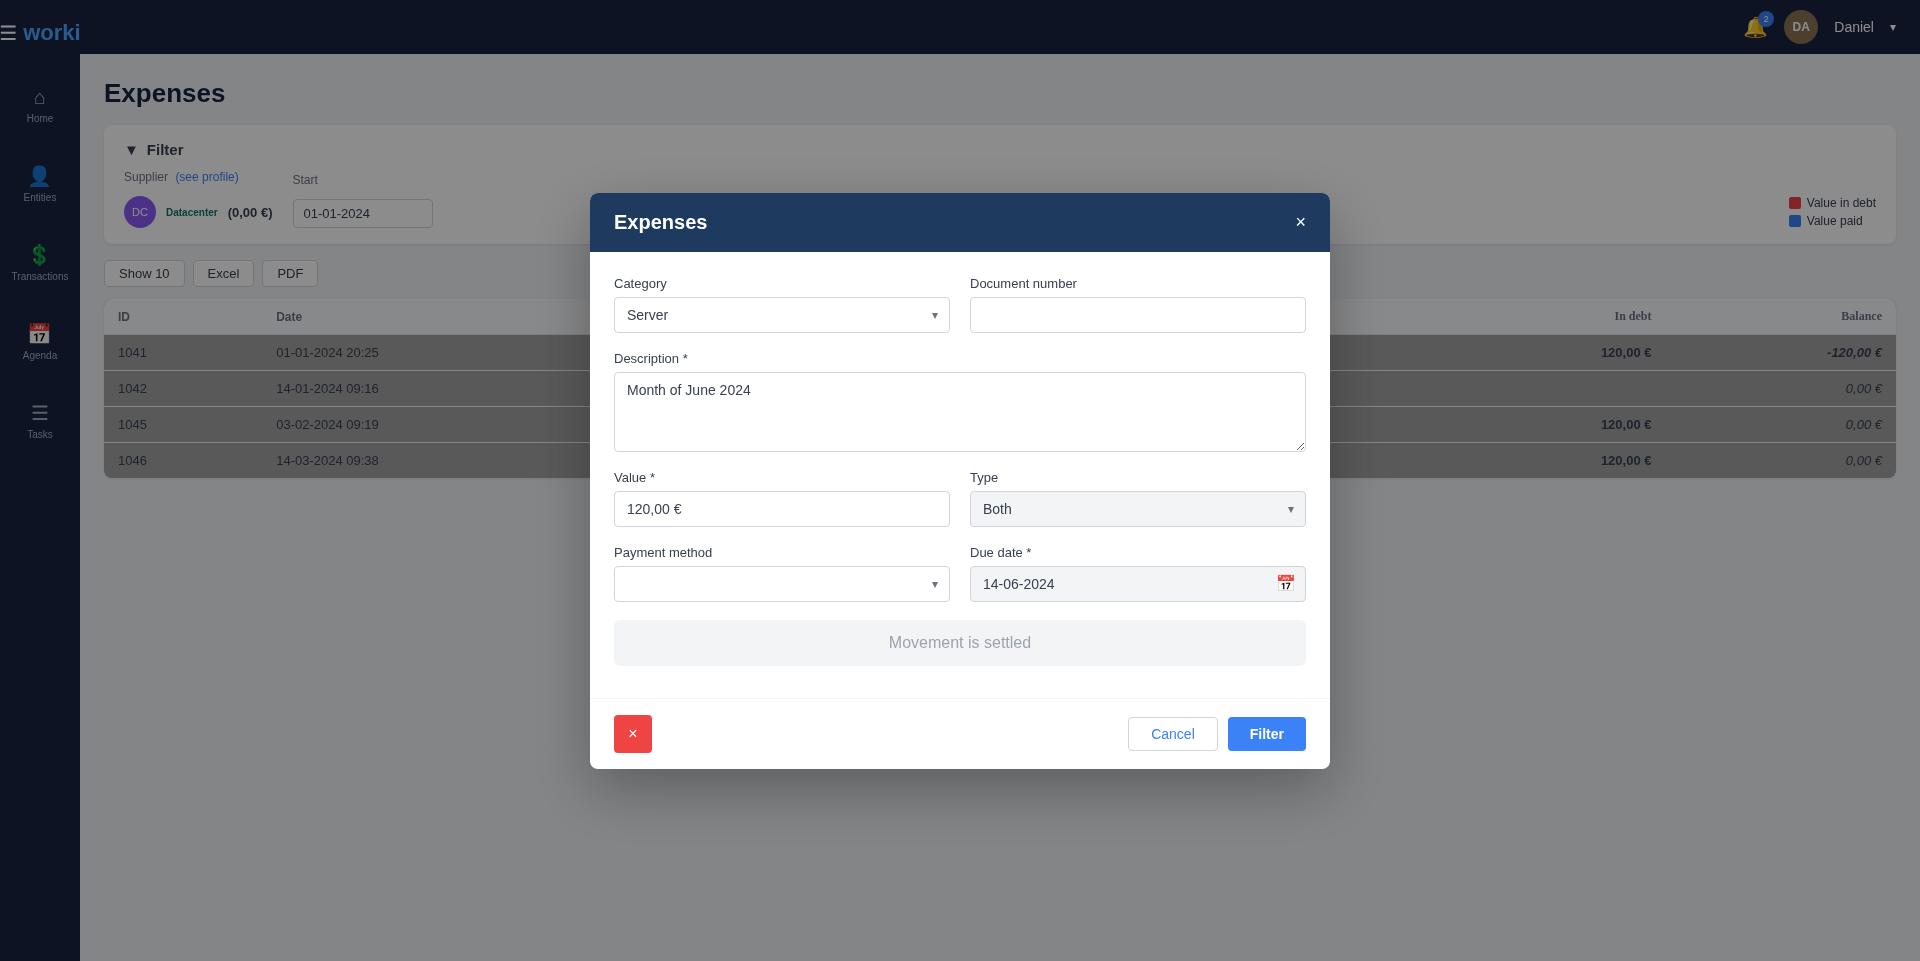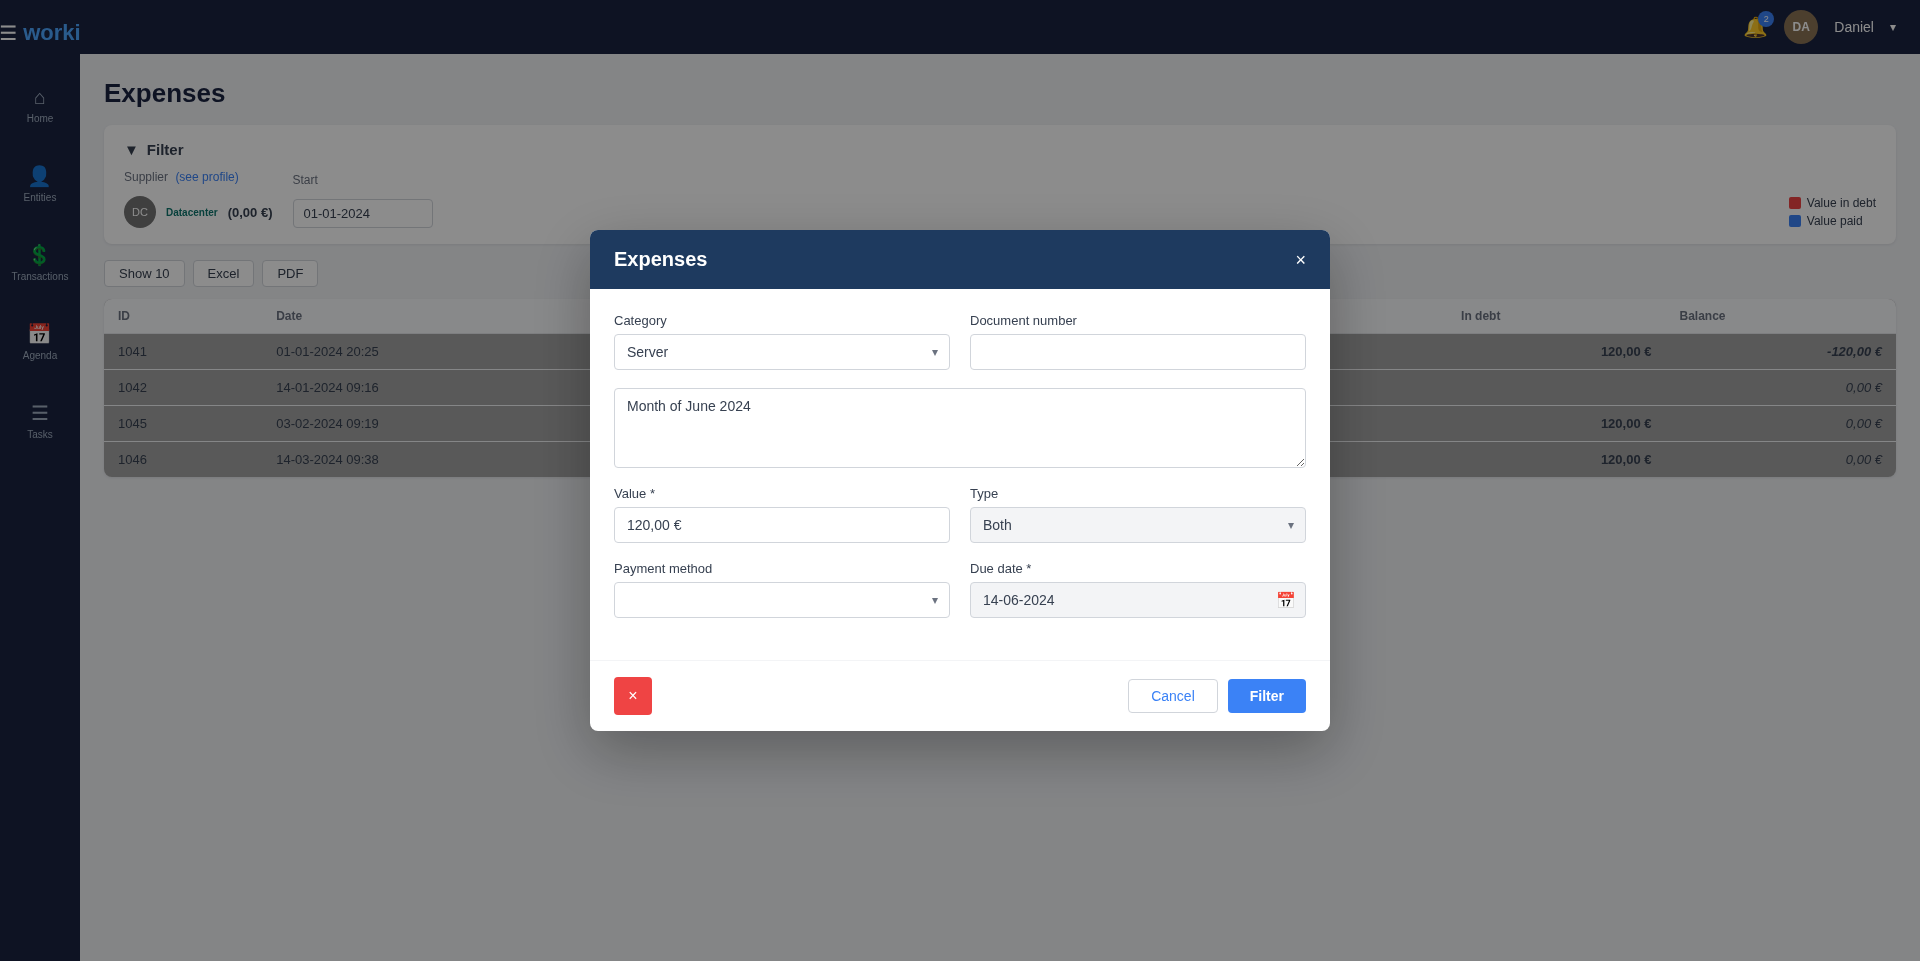--- a/index.html
+++ b/index.html
@@ -147,21 +147,21 @@
     .filter-label { font-size: 12px; color: #6b7280; }
     .filter-supplier-row {
       display: flex;
       align-items: center;
       gap: 10px;
     }
     .supplier-avatar {
       width: 32px;
       height: 32px;
       border-radius: 50%;
-      background: #737373;
+      background: #8b5cf6;
       display: flex;
       align-items: center;
       justify-content: center;
       color: #fff;
       font-size: 11px;
     }
     .supplier-name { font-size: 10px; color: #0f766e; font-weight: 700; }
     .supplier-amount { font-size: 13px; color: #374151; font-weight: 700; }
     .filter-input {
       border: 1px solid #d1d5db;
@@ -205,21 +205,21 @@
       background: #f8f9fb;
     }
     .data-table th {
       padding: 10px 14px;
       font-size: 12px;
       font-weight: 700;
       color: #6b7280;
       text-align: left;
       border-bottom: 1px solid #e5e7eb;
     }
-    .data-table th.right { text-align: left; }
+    .data-table th.right { text-align: right; font-family: Liberation Serif, serif; }
     .data-table td {
       padding: 10px 14px;
       font-size: 13px;
       color: #374151;
       border-bottom: 1px solid #f3f4f6;
     }
     .data-table td.right { text-align: right; }
     .data-table tr:last-child td { border-bottom: none; }
     .text-red { color: #ef4444; font-weight: 600; }
     .text-blue { color: #3b82f6; font-weight: 600; }
@@ -570,20 +570,21 @@
         </div>
         <div class="modal-field">
           <label class="field-label">Document number</label>
           <input class="field-input" type="text" value="" style="">
         </div>
       </div>
 
       
       <div class="modal-row">
         <div class="modal-field">
+          <label class="field-label">Description *</label>
           <textarea class="field-textarea" style="">Month of June 2024</textarea>
         </div>
       </div>
 
       
       <div class="modal-row">
         <div class="modal-field">
           <label class="field-label">Value *</label>
           <input class="field-input" type="text" value="120,00 €" style="">
         </div>
@@ -617,20 +618,21 @@
         <div class="modal-field">
           <label class="field-label">Due date *</label>
           <div class="date-wrapper">
             <input type="text" value="14-06-2024" style="">
             <span class="calendar-icon">📅</span>
           </div>
         </div>
       </div>
 
       
+      <button class="movement-settled-btn">Movement is settled</button>
     </div>
 
     <div class="modal-footer">
       <button class="btn-delete">×</button>
       <div class="footer-right">
         <button class="btn-cancel">Cancel</button>
         <button class="btn-submit">Filter</button>
       </div>
     </div>
   </div>

